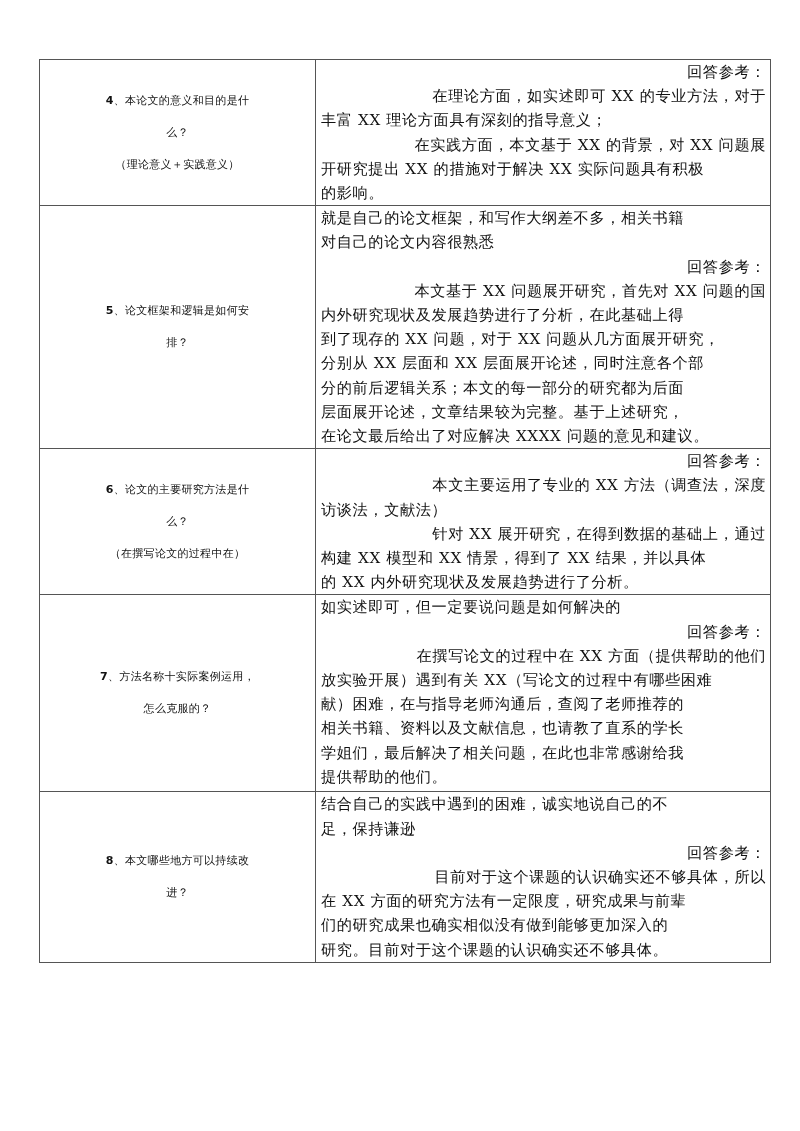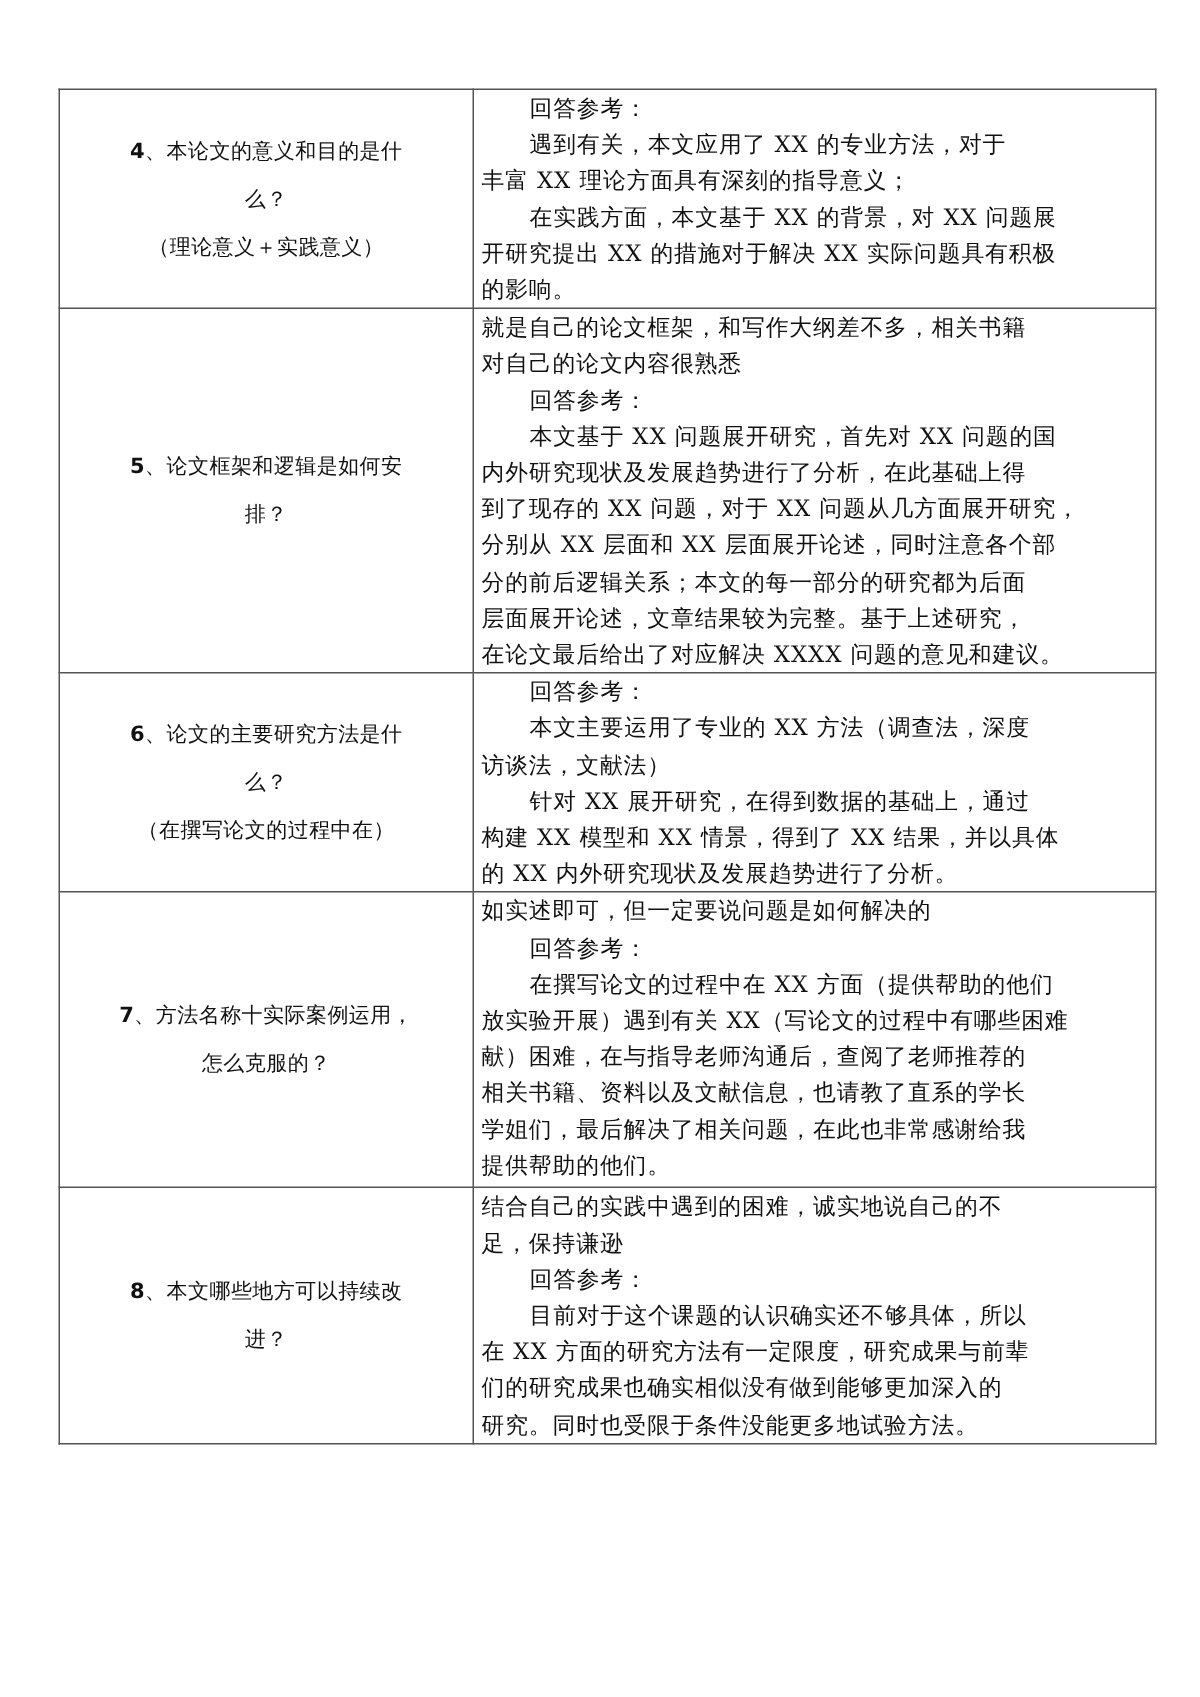--- a/index.html
+++ b/index.html
@@ -3,46 +3,46 @@
 <meta charset="utf-8">
 <style>
   html, body { margin: 0; padding: 0; background: #ffffff; }
   body { width: 800px; height: 1131px; position: relative; overflow: hidden;
          font-family: "DejaVu Serif", "Liberation Serif", serif; color: #111; }
   .qa-table { position: absolute; left: 39px; top: 59px; width: 722px;
               border-collapse: collapse; table-layout: fixed; }
   .qa-table td { border: 1.5px solid #555; vertical-align: middle; padding: 0; }
   .q-cell { width: 275px; text-align: center; }
   .a-cell { width: 445px; padding: 0 4px 0 5px !important; vertical-align: top !important; }
-  .q-line { font-family: "DejaVu Sans", "Liberation Sans", sans-serif; font-size: 14px;
+  .q-line { font-family: "DejaVu Sans", "Liberation Sans", sans-serif; font-size: 11px;
             line-height: 32px; letter-spacing: 0.3px; }
   .q-num { font-weight: bold; }
   .a-line { font-size: 15.2px; line-height: 24.2px; white-space: nowrap; letter-spacing: 0.6px; }
-  .indent { padding-left: 32px; }
+  .indent { padding-left: 32px; text-align: right; }
   .row4 { height: 145px; }
   .row5 { height: 241px; }
   .row6 { height: 145px; }
   .row7 { height: 197px; }
   .row8 { height: 169px; }
 </style>
 </head>
 <body>
 
 <table class="qa-table">
   <tbody>
 
     <tr class="row4">
       <td class="q-cell">
         <div class="q-line"><span class="q-num">4</span><span>、本论文的意义和目的是什</span></div>
         <div class="q-line">么？</div>
         <div class="q-line">（理论意义＋实践意义）</div>
       </td>
       <td class="a-cell">
         <div class="a-line indent">回答参考：</div>
-        <div class="a-line indent">遇到有关，本文应用了 XX 的专业方法，对于</div>
+        <div class="a-line indent">在理论方面，如实述即可 XX 的专业方法，对于</div>
         <div class="a-line">丰富 XX 理论方面具有深刻的指导意义；</div>
         <div class="a-line indent">在实践方面，本文基于 XX 的背景，对 XX 问题展</div>
         <div class="a-line">开研究提出 XX 的措施对于解决 XX 实际问题具有积极</div>
         <div class="a-line">的影响。</div>
       </td>
     </tr>
 
     <tr class="row5">
       <td class="q-cell">
         <div class="q-line"><span class="q-num">5</span><span>、论文框架和逻辑是如何安</span></div>
@@ -100,17 +100,17 @@
         <div class="q-line"><span class="q-num">8</span><span>、本文哪些地方可以持续改</span></div>
         <div class="q-line">进？</div>
       </td>
       <td class="a-cell">
         <div class="a-line">结合自己的实践中遇到的困难，诚实地说自己的不</div>
         <div class="a-line">足，保持谦逊</div>
         <div class="a-line indent">回答参考：</div>
         <div class="a-line indent">目前对于这个课题的认识确实还不够具体，所以</div>
         <div class="a-line">在 XX 方面的研究方法有一定限度，研究成果与前辈</div>
         <div class="a-line">们的研究成果也确实相似没有做到能够更加深入的</div>
-        <div class="a-line">研究。同时也受限于条件没能更多地试验方法。</div>
+        <div class="a-line">研究。目前对于这个课题的认识确实还不够具体。</div>
       </td>
     </tr>
   </tbody>
 </table>
 
 </body></html>

